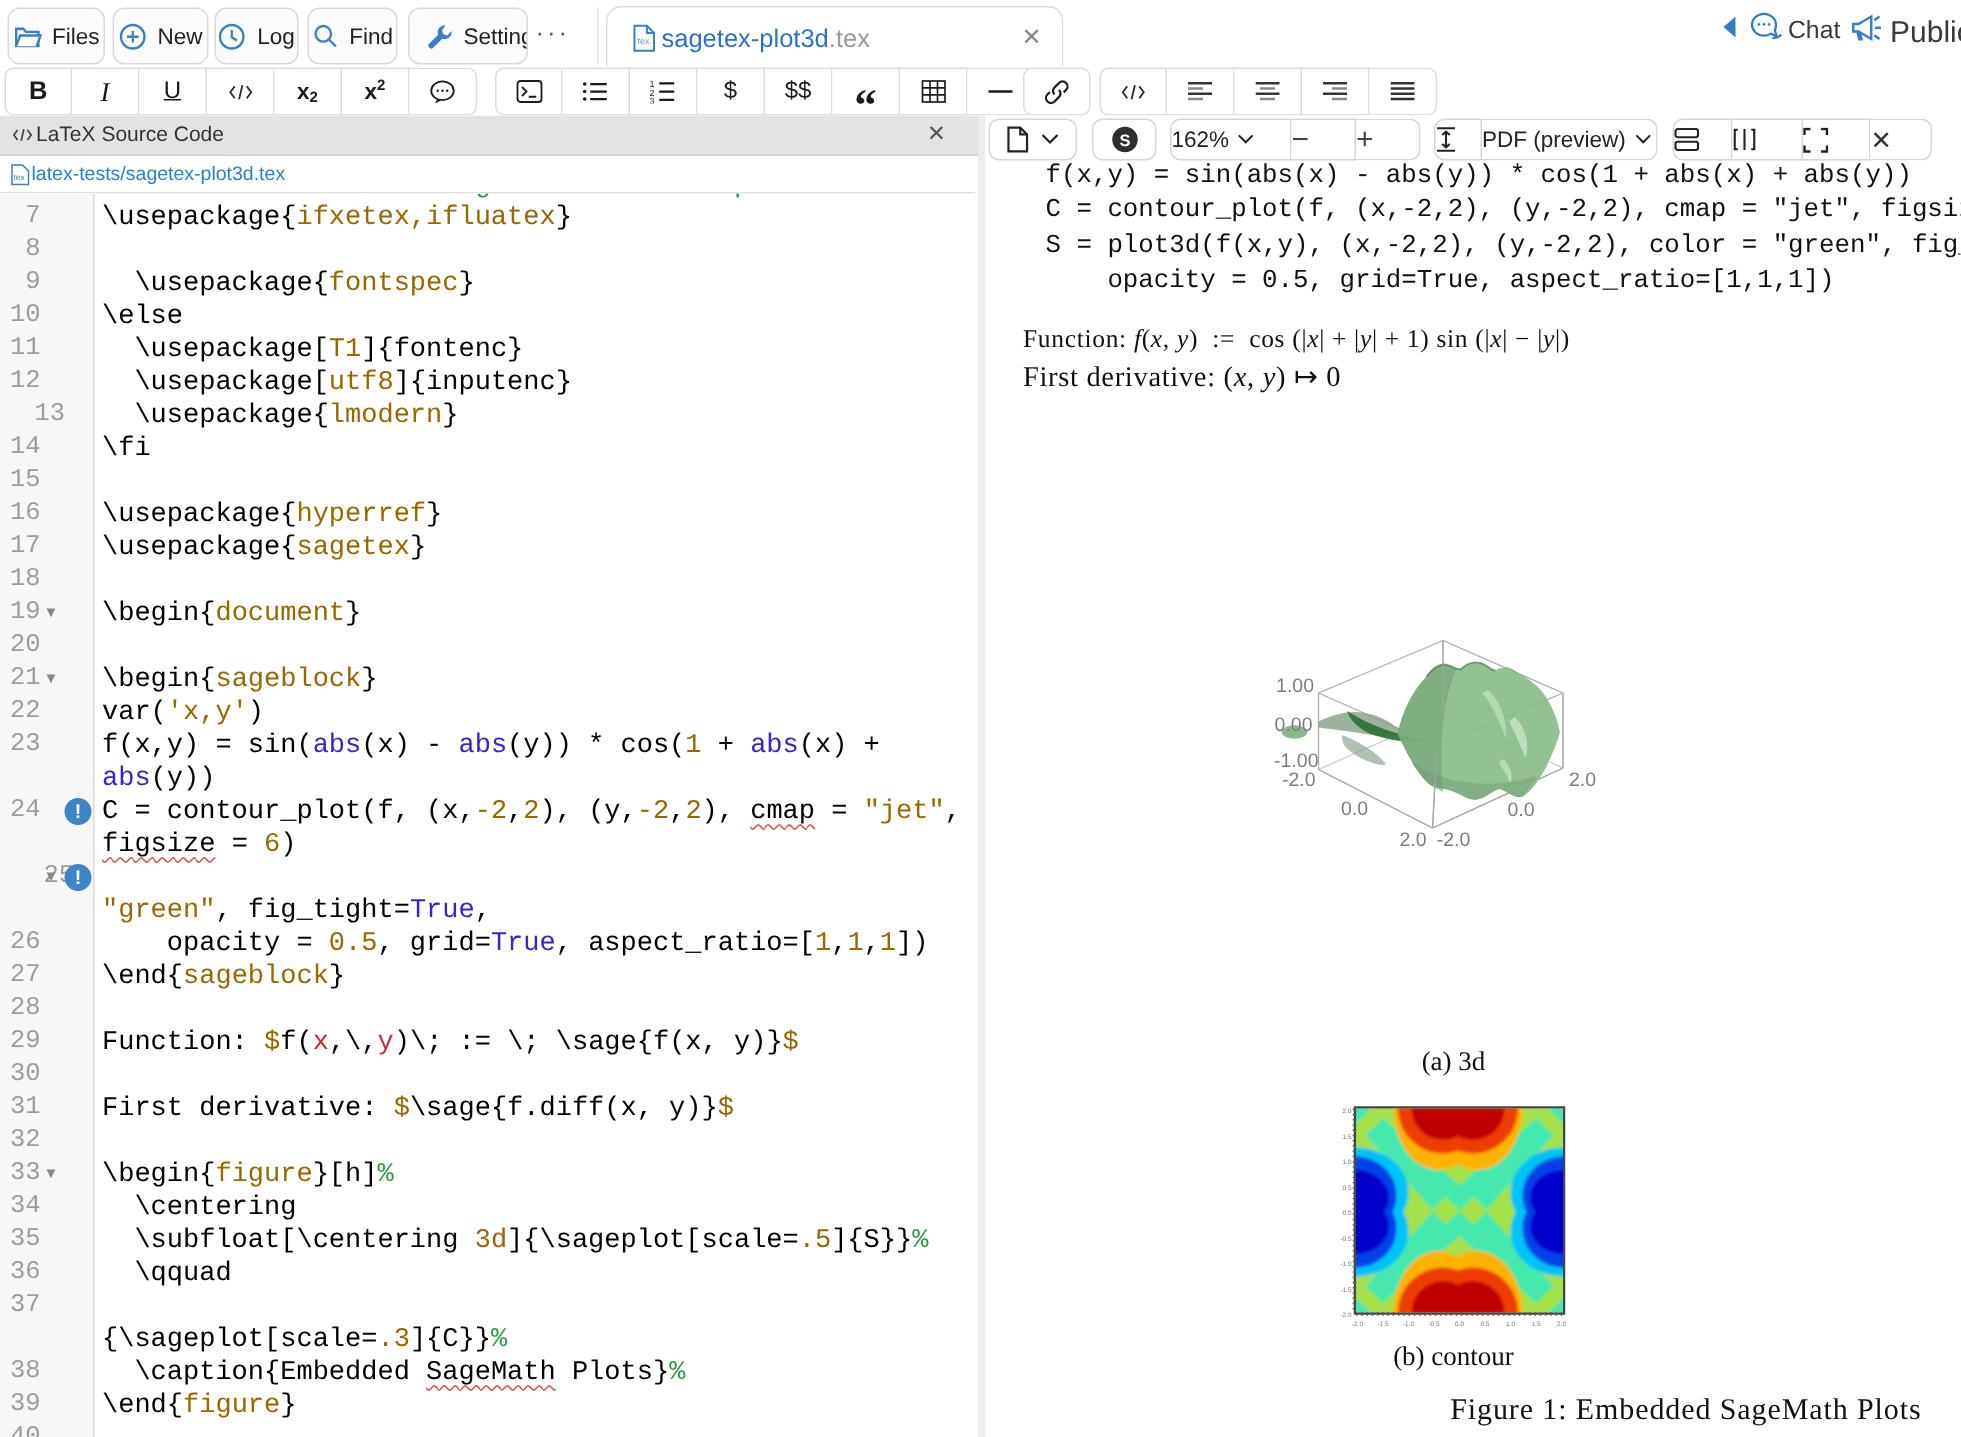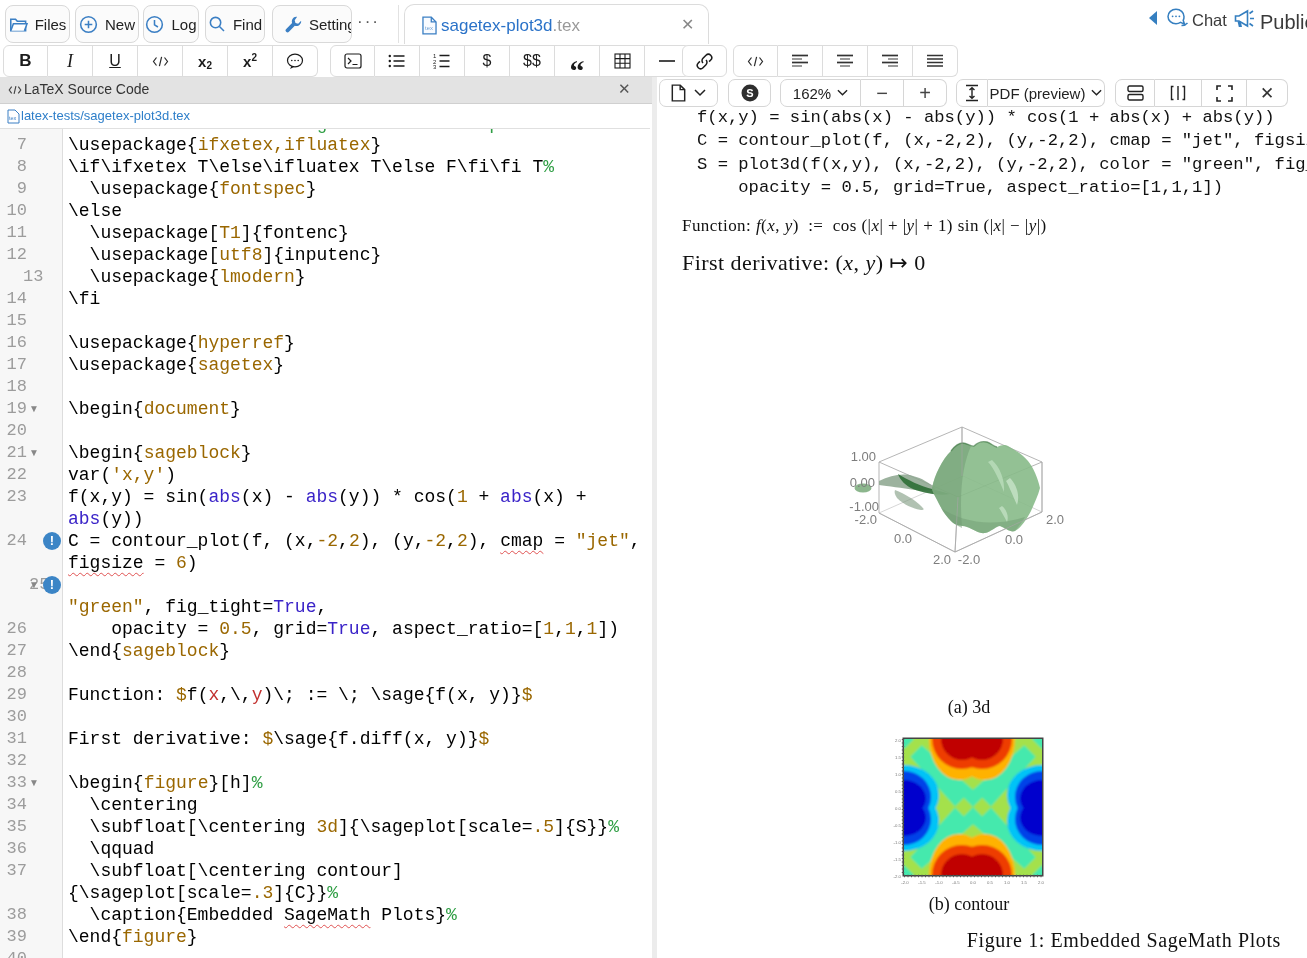--- a/index.html
+++ b/index.html
@@ -43,21 +43,21 @@
 .hl { background:#d9d9d9; }
 .sq { text-decoration:underline; text-decoration-style:wavy; text-decoration-color:#e05252; text-decoration-thickness:1px; text-underline-offset:4px; }
 
 #vdiv { position:absolute; left:652px; top:77px; width:5px; height:881px; background:#ececec; }
 
 #rpanel { position:absolute; left:657px; top:77px; width:650px; height:881px; background:#fff; overflow:hidden; }
 #pdftb { position:absolute; left:0; top:0; width:650px; height:31px; background:#fff; }
 .pbtn { position:absolute; top:2px; height:28px; background:#fff; border:1px solid #d6d6d6; border-radius:7px;
   display:flex; align-items:center; justify-content:center; font-size:15px; color:#222; }
 .pgrp { position:absolute; top:2px; height:28px; display:flex; }
-.pg { height:28px; background:#fff; border:1px solid #d6d6d6; border-left:none; display:flex; align-items:center; justify-content:center; font-size:15px; color:#222; }
+.pg { height:28px; background:#fff; border:1px solid #d6d6d6; border-left:none; display:flex; align-items:center; justify-content:flex-start; font-size:15px; color:#222; }
 .pg:first-child { border-left:1px solid #d6d6d6; border-radius:7px 0 0 7px; }
 .pg:last-child { border-radius:0 7px 7px 0; }
 
 .pcode { position:absolute; left:40px; font:17.2px/23.3px "Liberation Mono", monospace; color:#111; white-space:pre; }
 .pserif { position:absolute; font-family:"Liberation Serif", serif; color:#111; white-space:pre; }
 </style>
 </head>
 <body>
 <div id="toprow">
   <div class="tbtn" style="left:5px;width:65px;">
@@ -280,21 +280,20 @@
     <div class="ln" style="top:819px;">40</div>
     <div class="fold" style="top:269px;">▼</div>
     <div class="fold" style="top:313px;">▼</div>
     <div class="fold" style="top:445px;">▼</div>
     <div class="fold" style="top:643px;">▼</div>
     <div class="lint" style="top:403px;">!</div>
     <div class="lint" style="top:447px;">!</div>
 
     <div class="cl" style="top:-16px;"><span>                   </span><span class="c-gr">% engine &amp; font setup for tests %</span></div>
     <div class="cl" style="top:5px;">\usepackage{<span class="c-br">ifxetex,ifluatex</span>}</div>
-    <div class="cl" style="top:27px;">\if\ifxetex T\else\ifluatex T\else F\fi\fi T<span class="c-gr">%</span></div>
     <div class="cl" style="top:49px;">  \usepackage{<span class="c-br">fontspec</span>}</div>
     <div class="cl" style="top:71px;">\else</div>
     <div class="cl" style="top:93px;">  \usepackage[<span class="c-br">T1</span>]{fontenc}</div>
     <div class="cl" style="top:115px;">  \usepackage[<span class="c-br">utf8</span>]{inputenc}</div>
     <div class="cl" style="top:137px;">  \usepackage{<span class="c-br">lmodern</span>}</div>
     <div class="cl" style="top:159px;">\fi</div>
     <div class="cl" style="top:203px;">\usepackage{<span class="c-br">hyperref</span>}</div>
     <div class="cl" style="top:225px;">\usepackage{<span class="c-br">sagetex</span>}</div>
     <div class="cl" style="top:269px;">\begin{<span class="c-br">document</span>}</div>
     <div class="cl" style="top:313px;">\begin{<span class="c-br">sageblock</span>}</div>
@@ -305,21 +304,20 @@
     <div class="cl" style="top:423px;"><span class="sq">figsize</span> = <span class="c-br">6</span>)</div>
     <div class="cl" style="top:467px;"><span class="c-br">"green"</span>, fig_tight=<span class="c-bl">True</span>,</div>
     <div class="cl" style="top:489px;">    opacity = <span class="c-br">0.5</span>, grid=<span class="c-bl">True</span>, aspect_ratio=[<span class="c-br">1</span>,<span class="c-br">1</span>,<span class="c-br">1</span>])</div>
     <div class="cl" style="top:511px;">\end{<span class="c-br">sageblock</span>}</div>
     <div class="cl" style="top:555px;">Function: <span class="c-br">$</span>f(<span class="c-rd">x</span>,\,<span class="c-rd">y</span>)\; := \; \sage{f(x, y)}<span class="c-br">$</span></div>
     <div class="cl" style="top:599px;">First derivative: <span class="c-br">$</span>\sage{f.diff(x, y)}<span class="c-br">$</span></div>
     <div class="cl" style="top:643px;">\begin{<span class="c-br">figure</span>}[h]<span class="c-gr">%</span></div>
     <div class="cl" style="top:665px;">  \centering</div>
     <div class="cl" style="top:687px;">  \subfloat[\centering <span class="c-br">3d</span>]{\sageplot[scale=<span class="c-br">.5</span>]{S}}<span class="c-gr">%</span></div>
     <div class="cl" style="top:709px;">  \qquad</div>
-    <div class="cl" style="top:731px;">  \subfloat[\centering contour]</div>
     <div class="cl" style="top:753px;">{\sageplot[scale=<span class="c-br">.3</span>]{C}}<span class="c-gr">%</span></div>
     <div class="cl" style="top:775px;">  \caption{Embedded <span class="sq">SageMath</span> Plots}<span class="c-gr">%</span></div>
     <div class="cl" style="top:797px;">\end{<span class="c-br">figure</span>}</div>
   </div>
 </div>
 <div id="vdiv"></div>
 <div id="rpanel">
   <div id="pdftb">
     <div class="pbtn" style="left:2px;width:59px;gap:8px;">
       <svg width="15" height="18" viewBox="0 0 13 16" fill="none" stroke="#222" stroke-width="1.3">
@@ -372,21 +370,21 @@
       </div>
       <div class="pg" style="width:41px;font-size:17px;color:#333;">✕</div>
     </div>
   </div>
   <div id="pdfbody">
     <div class="pcode" style="top:29px;">f(x,y) = sin(abs(x) - abs(y)) * cos(1 + abs(x) + abs(y))
 C = contour_plot(f, (x,-2,2), (y,-2,2), cmap = "jet", figsize = 6)
 S = plot3d(f(x,y), (x,-2,2), (y,-2,2), color = "green", fig_tight=True,
     opacity = 0.5, grid=True, aspect_ratio=[1,1,1])</div>
     <div class="pserif" style="left:25px;top:139px;font-size:17px;letter-spacing:0.45px;">Function: <i>f</i>(<i>x</i>, <i>y</i>)  :=  cos (|<i>x</i>| + |<i>y</i>| + 1) sin (|<i>x</i>| − |<i>y</i>|)</div>
-    <div class="pserif" style="left:25px;top:173px;font-size:22px;letter-spacing:0.45px;">First derivative: (<i>x</i>, <i>y</i>) ↦ 0</div>
+    <div class="pserif" style="left:25px;top:162px;font-size:19px;letter-spacing:0.45px;">First derivative: (<i>x</i>, <i>y</i>) ↦ 0</div>
     <svg style="position:absolute;left:188px;top:343px;" width="225" height="150" viewBox="0 0 225 150">
       <g stroke="#adadad" stroke-width="0.9" fill="none">
         <path d="M117 7 L34 42 M117 7 L197 42 M34 42 L113 77 M197 42 L113 77"></path>
         <path d="M34 42 V93 M197 42 V92 M113 77 L110 132 M117 7 V56"></path>
         <path d="M34 93 L110 132 M110 132 L197 92"></path>
         <path d="M34 93 L118 56 M197 92 L118 56" stroke="#c4c4c4" stroke-width="0.7"></path>
       </g>
       <g>
         <ellipse cx="18" cy="68" rx="8.5" ry="4.5" fill="#7fae81" fill-opacity="0.9"></ellipse>
         <path d="M34 61 C46 55 58 53 68 56 C77 58 84 63 90 68 C86 71 78 71 70 70 C57 68 43 66 34 65 Z" fill="#8ba58d" fill-opacity="0.85"></path>

